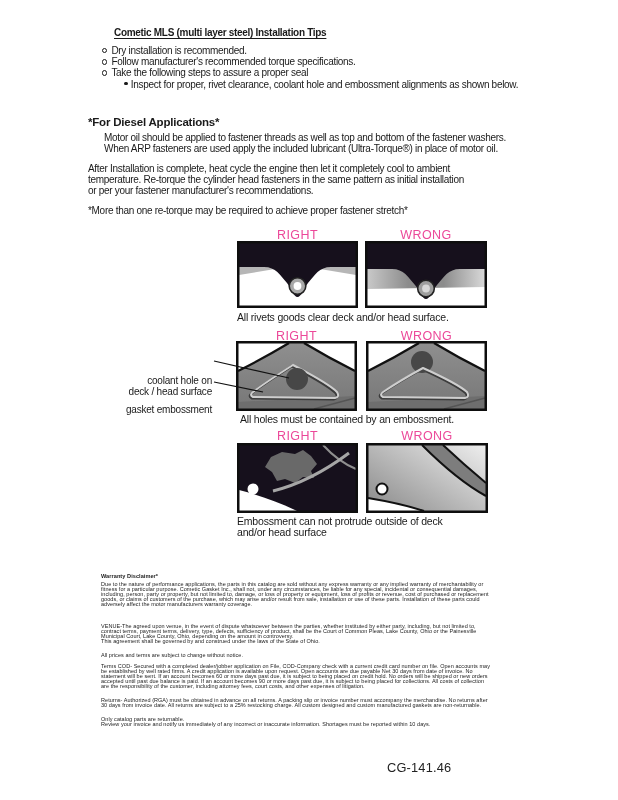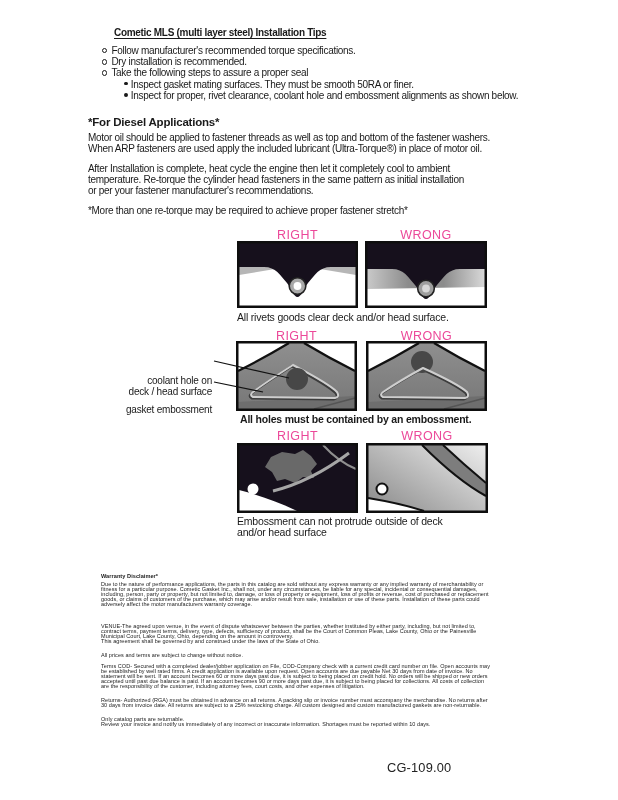--- a/index.html
+++ b/index.html
@@ -29,42 +29,38 @@
   svg{display:block;}
 </style>
 </head>
 <body>
 
 <div class="abs title" style="left:114px;top:27px;">Cometic MLS (multi layer steel) Installation Tips</div>
 
 <div class="abs bullets" style="left:102px;top:45px;width:450px;">
   <div class="bullet-row">
     <span class="marker-circle"></span>
-    <span>Follow manufacturer's recommended torque specifications.</span>
+    <span>Dry installation is recommended.</span>
   </div>
   <div class="bullet-row">
     <span class="marker-circle"></span>
-    <span>Dry installation is recommended.</span>
+    <span>Follow manufacturer's recommended torque specifications.</span>
   </div>
   <div class="bullet-row">
     <span class="marker-circle"></span>
     <span>Take the following steps to assure a proper seal</span>
   </div>
   <div class="bullet-row sub">
     <span class="marker-dot"></span>
-    <span>Inspect gasket mating surfaces.  They must be smooth 50RA or finer.</span>
-  </div>
-  <div class="bullet-row sub">
-    <span class="marker-dot"></span>
     <span>Inspect for proper, rivet clearance, coolant hole and embossment alignments as shown below.</span>
   </div>
 </div>
 
 <div class="abs h2" style="left:88px;top:116px;">*For Diesel Applications*</div>
-<div class="abs para" style="left:88px;top:132px;width:450px;">Motor oil should be applied to fastener threads as well as top and bottom of the fastener washers.
+<div class="abs para" style="left:104px;top:132px;width:450px;">Motor oil should be applied to fastener threads as well as top and bottom of the fastener washers.
 When ARP fasteners are used apply the included lubricant (Ultra-Torque®) in place of motor oil.</div>
 <div class="abs para" style="left:88px;top:163px;width:450px;">After Installation is complete, heat cycle the engine then let it completely cool to ambient
 temperature. Re-torque the cylinder head fasteners in the same pattern as initial installation
 or per your fastener manufacturer's recommendations.</div>
 <div class="abs para" style="left:88px;top:205px;width:450px;">*More than one re-torque may be required to achieve proper fastener stretch*</div>
 
 <div class="abs fig-label" style="left:237px;top:228px;width:121px;">RIGHT</div>
 <div class="abs fig-label" style="left:365px;top:228px;width:122px;">WRONG</div>
 
 <div class="abs" style="left:237px;top:241px;">
@@ -142,21 +138,21 @@
     <path d="M2,2 H53 Q28,17 2,30 Z" fill="#ffffff"></path>
     <path d="M119,2 H68 Q93,17 119,30 Z" fill="#ffffff"></path>
     <path d="M53,2 Q28,17 2,30" stroke="#111111" stroke-width="2.3" fill="none"></path>
     <path d="M68,2 Q93,17 119,30" stroke="#111111" stroke-width="2.3" fill="none"></path>
     <path d="M57,27 C46,33 26,45 17,51 Q13,54 17,56 L99,57 Q104,56 101,51 C92,43 68,32 57,27 Z" fill="none" stroke="#3c3c3c" stroke-width="2.2" transform="translate(-1.3,1.3)"></path>
     <circle cx="56" cy="21" r="11" fill="#474747"></circle>
     <path d="M57,27 C46,33 26,45 17,51 Q13,54 17,56 L99,57 Q104,56 101,51 C92,43 68,32 57,27 Z" fill="none" stroke="#cecece" stroke-width="2"></path>
     <rect x="1.25" y="1.25" width="118.5" height="67.5" fill="none" stroke="#0e0e0e" stroke-width="2.5"></rect>
   </svg>
 </div>
-<div class="abs caption" style="left:240px;top:414px;font-weight:bold;">All holes must be contained by an embossment.</div>
+<div class="abs caption" style="left:240px;top:414px;">All holes must be contained by an embossment.</div>
 
 <svg class="abs" style="left:0;top:0;pointer-events:none;" width="618" height="800" viewBox="0 0 618 800">
   <line x1="214" y1="361" x2="289" y2="378" stroke="#111111" stroke-width="1.2"></line>
   <line x1="214" y1="382" x2="263" y2="392" stroke="#111111" stroke-width="1.2"></line>
 </svg>
 
 <div class="abs fig-label" style="left:237px;top:429px;width:121px;">RIGHT</div>
 <div class="abs fig-label" style="left:366px;top:429px;width:122px;">WRONG</div>
 
 <div class="abs" style="left:237px;top:443px;">
@@ -207,13 +203,13 @@
 be established by well rated firms.  A credit application is available upon request.  Open accounts are due payable Net 30 days from date of invoice.  No
 statement will be sent.  If an account becomes 60 or more days past due, it is subject to being placed on credit hold.  No orders will be shipped or new orders
 accepted until past due balance is paid.  If an account becomes 90 or more days past due, it is subject to being placed for collections.  All costs of collection
 are the responsibility of the customer, including attorney fees, court costs, and other expenses of litigation.</p>
   <p class="disc-p" style="margin-bottom:9px;">Returns- Authorized (RGA) must be obtained in advance on all returns.  A packing slip or invoice number must accompany the merchandise.  No returns after
 30 days from invoice date.  All returns are subject to a 25% restocking charge.  All custom designed and custom manufactured gaskets are non-returnable.</p>
   <p class="disc-p">Only catalog parts are returnable.
 Review your invoice and notify us immediately of any incorrect or inaccurate information.  Shortages must be reported within 10 days.</p>
 </div>
 
-<div class="abs partnum" style="left:387px;top:760px;">CG-109.00</div>
+<div class="abs partnum" style="left:387px;top:760px;">CG-141.46</div>
 
 </body></html>

